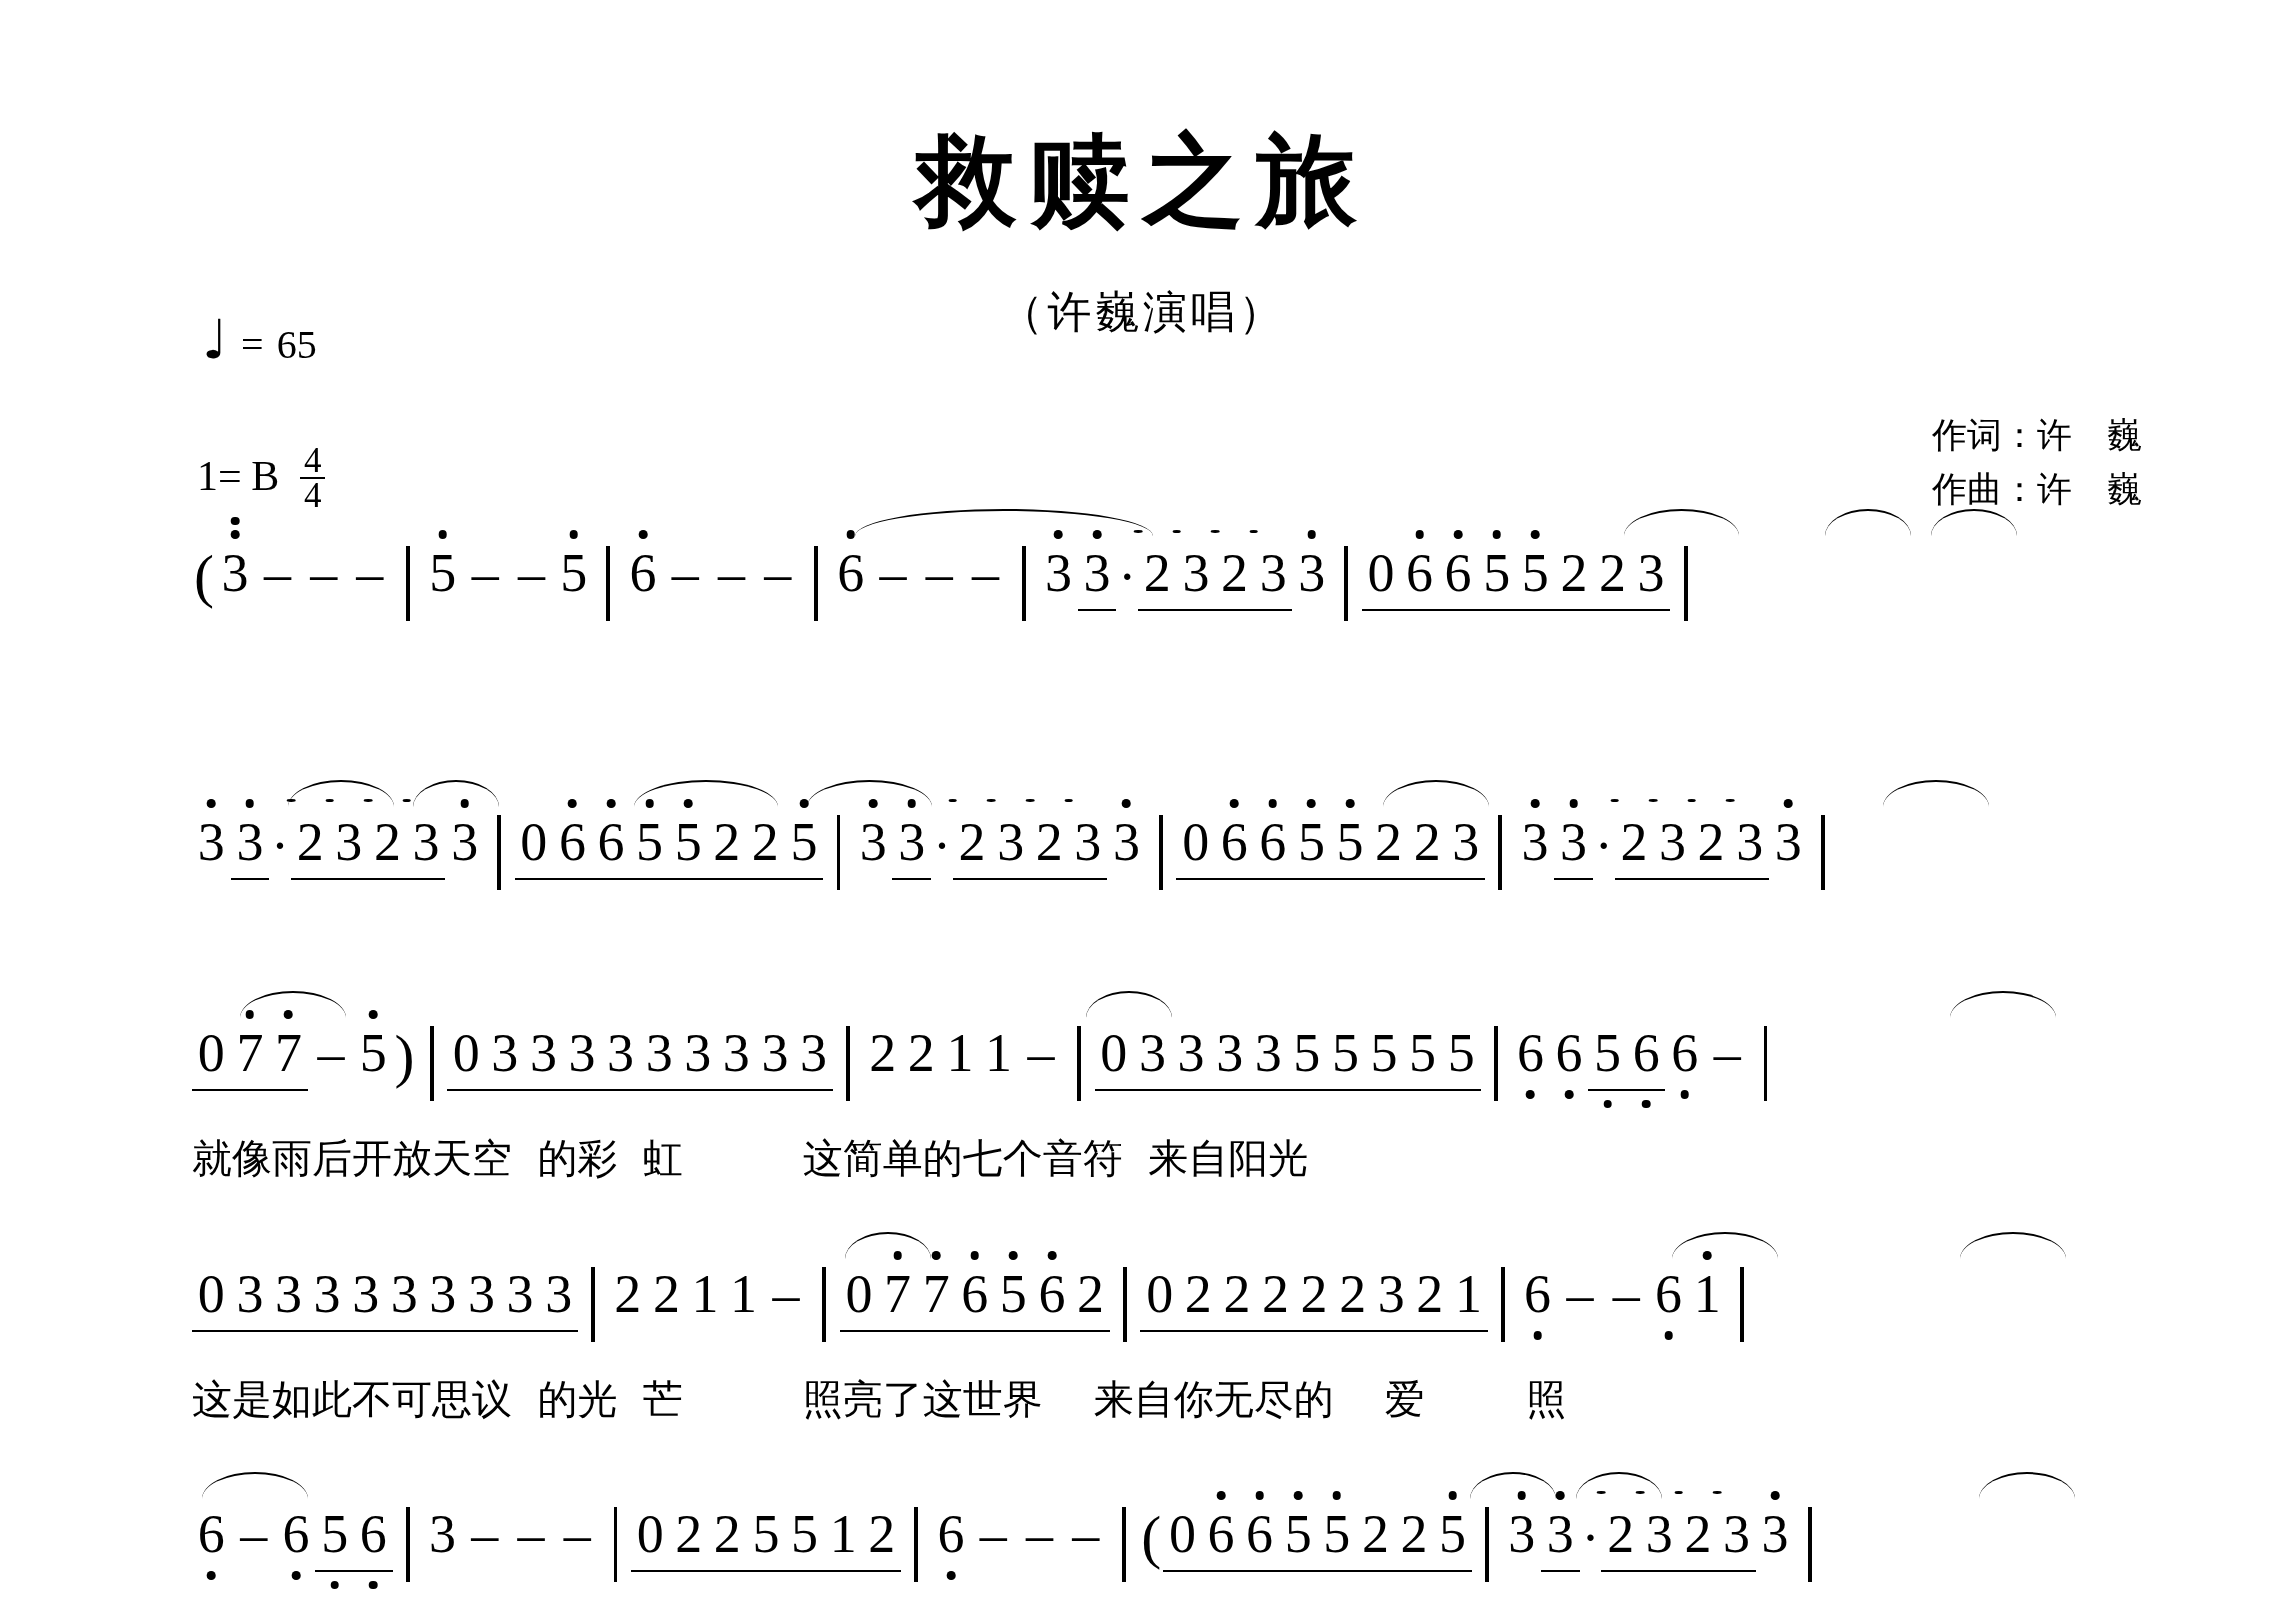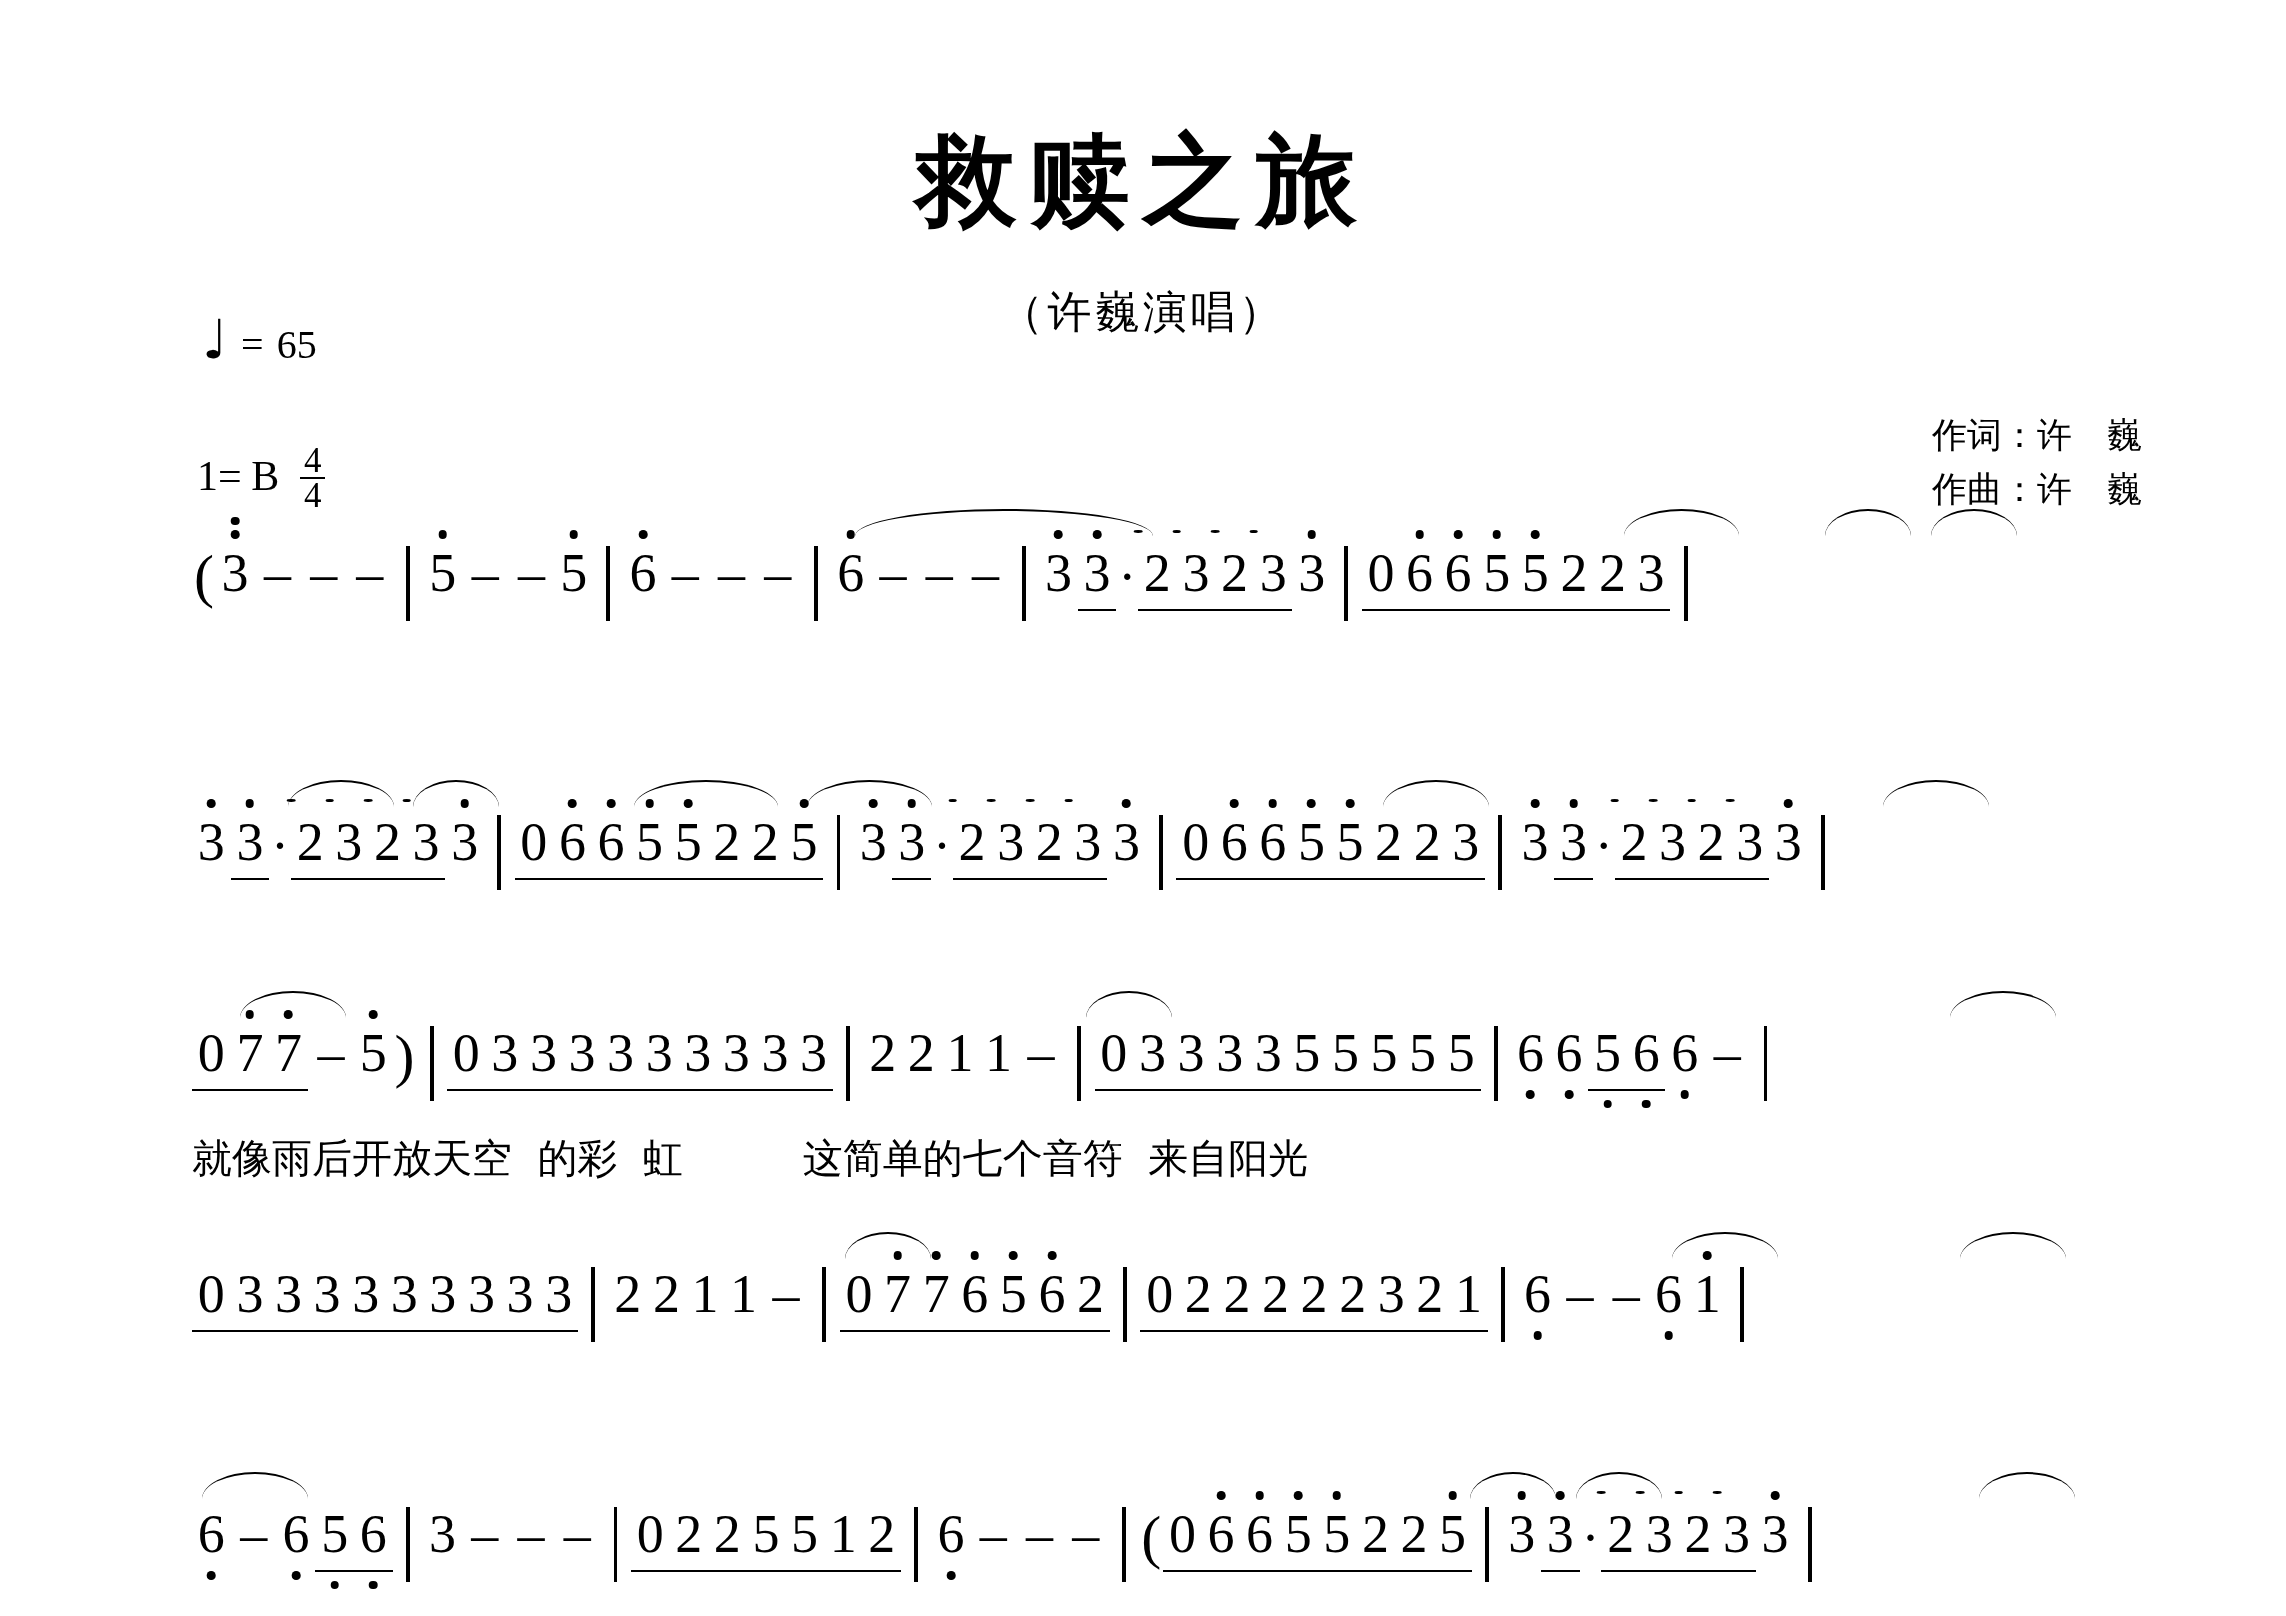--- a/index.html
+++ b/index.html
@@ -426,20 +426,21 @@
       <span class="tok dotdn">6</span>
       <span class="tok dash">–</span>
       <span class="tok dash">–</span>
       <span class="tok dotdn">6</span>
       <span class="tok dotup">1</span>
       <span class="barline"></span>
     </div>
     <div class="slur" style="left:845px; top:-27px; width:86px;"></div>
     <div class="slur" style="left:1672px; top:-27px; width:106px;"></div>
     <div class="slur" style="left:1960px; top:-27px; width:106px;"></div>
+    <div class="lyrics">这是如此不可思议  的光  芒　　　照亮了这世界    来自你无尽的    爱        照</div>
   </div>
 
   <div class="system" style="top:1499px;">
     <div class="staffline">
       <span class="tok dotdn">6</span>
       <span class="tok dash">–</span>
       <span class="tok dotdn">6</span>
       <span class="tok dotdn u1">5</span>
       <span class="tok dotdn u1">6</span>
       <span class="barline"></span>

